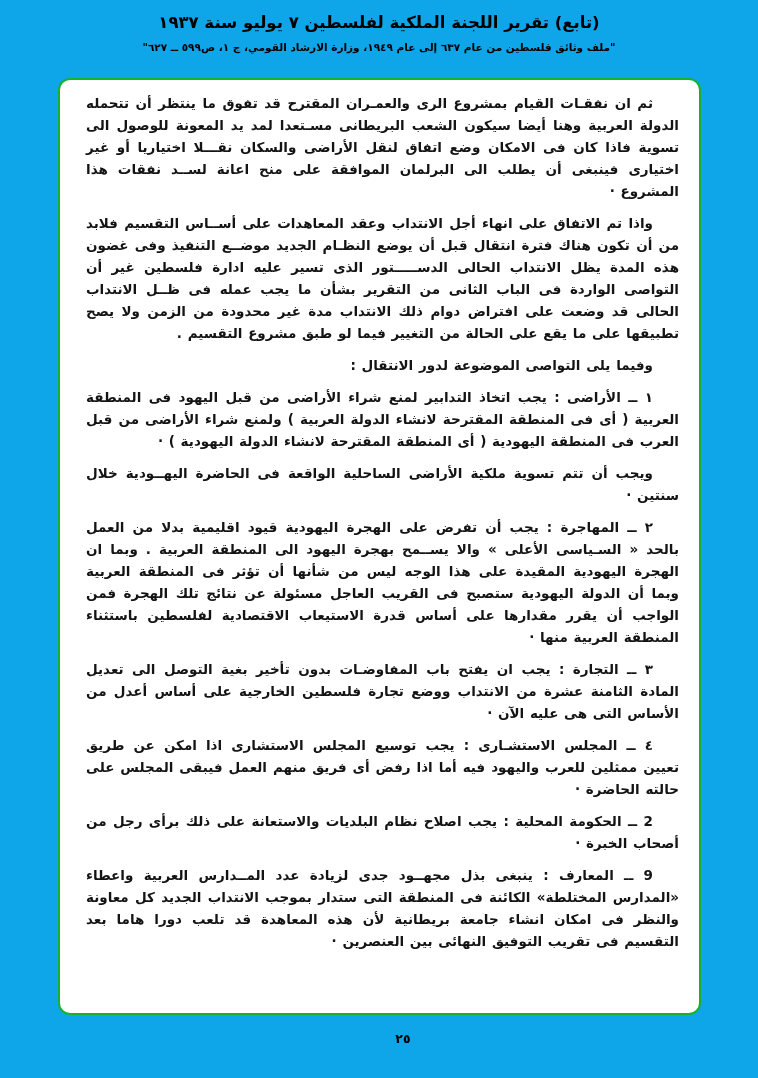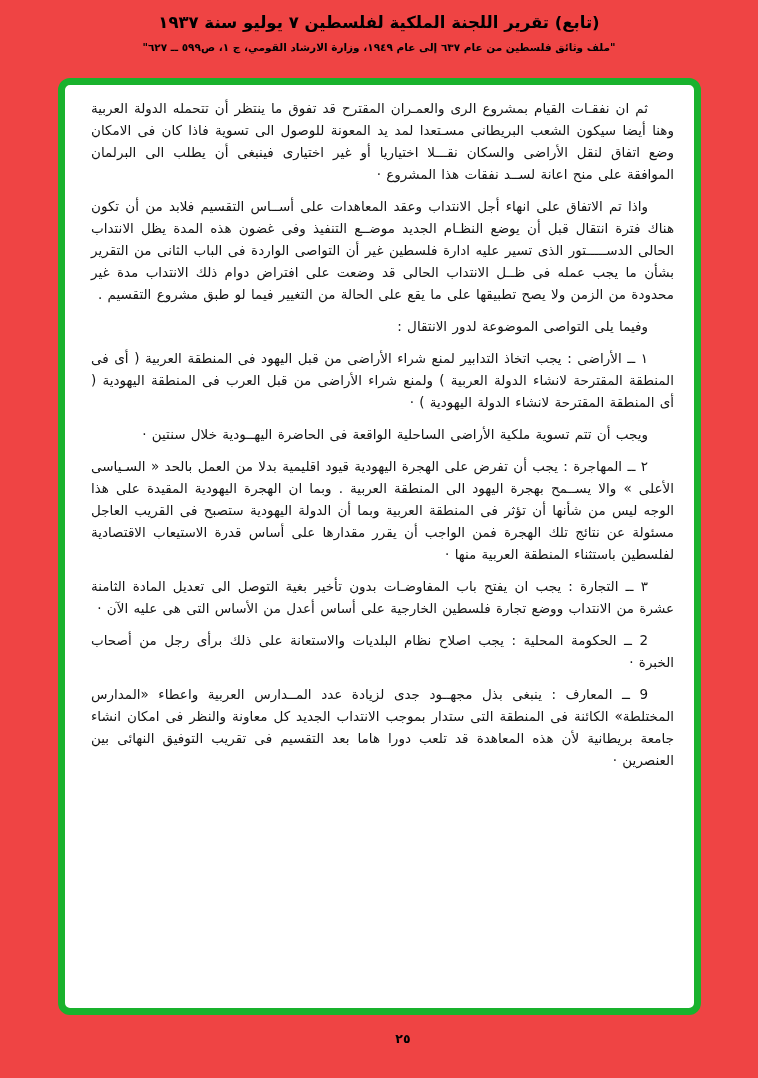--- a/index.html
+++ b/index.html
@@ -1,20 +1,20 @@
 <!DOCTYPE html>
 <html lang="ar"><head>
 <meta charset="utf-8">
 <style>
   html, body { margin: 0; padding: 0; background: #ffffff; }
   .page {
     position: relative;
     width: 758px;
     height: 1078px;
-    background: #ef4444;
+    background: #0ea5e9;
     font-family: "DejaVu Sans", sans-serif;
     color: #101010;
     overflow: hidden;
   }
   .header {
     position: absolute;
     top: 13px; left: 0; right: 0;
     text-align: center;
     direction: rtl;
   }
@@ -27,23 +27,24 @@
     margin-top: 9px;
     font-size: 10.5px;
     font-weight: bold;
     color: #000000;
   }
   .frame {
     position: absolute;
     left: 58px; top: 78px;
     width: 643px; height: 937px;
     box-sizing: border-box;
-    border: 7px solid #eab308;
+    border: 2px solid #eab308;
     border-radius: 12px;
     background: #ffffff;
+    font-weight: bold;
   }
   .text-body {
     direction: rtl;
     text-align: justify;
     box-sizing: border-box;
     height: 100%;
     overflow: hidden;
     padding: 12px 20px 0 26px;
     font-size: 13.5px;
     line-height: 22px;
@@ -76,20 +77,21 @@
 
   <div class="frame" style="border-color: rgb(25, 178, 45);">
     <div class="text-body" style="color: rgb(20, 20, 20);">
       <p>ثم ان نفقـات القيام بمشروع الرى والعمـران المقترح قد تفوق ما ينتظر أن تتحمله الدولة العربية وهنا أيضا سيكون الشعب البريطانى مسـتعدا لمد يد المعونة للوصول الى تسوية فاذا كان فى الامكان وضع اتفاق لنقل الأراضى والسكان نقـــلا اختياريا أو غير اختيارى فينبغى أن يطلب الى البرلمان الموافقة على منح اعانة لســد نفقات هذا المشروع ·</p>
       <p>واذا تم الاتفاق على انهاء أجل الانتداب وعقد المعاهدات على أســاس التقسيم فلابد من أن تكون هناك فترة انتقال قبل أن يوضع النظـام الجديد موضــع التنفيذ وفى غضون هذه المدة يظل الانتداب الحالى الدســـــتور الذى تسير عليه ادارة فلسطين غير أن التواصى الواردة فى الباب الثانى من التقرير بشأن ما يجب عمله فى ظــل الانتداب الحالى قد وضعت على افتراض دوام ذلك الانتداب مدة غير محدودة من الزمن ولا يصح تطبيقها على ما يقع على الحالة من التغيير فيما لو طبق مشروع التقسيم .</p>
       <p>وفيما يلى التواصى الموضوعة لدور الانتقال :</p>
       <p>١ ــ الأراضى : يجب اتخاذ التدابير لمنع شراء الأراضى من قبل اليهود فى المنطقة العربية ( أى فى المنطقة المقترحة لانشاء الدولة العربية ) ولمنع شراء الأراضى من قبل العرب فى المنطقة اليهودية ( أى المنطقة المقترحة لانشاء الدولة اليهودية ) ·</p>
       <p>ويجب أن تتم تسوية ملكية الأراضى الساحلية الواقعة فى الحاضرة اليهــودية خلال سنتين ·</p>
       <p>٢ ــ المهاجرة : يجب أن تفرض على الهجرة اليهودية قيود اقليمية بدلا من العمل بالحد « السـياسى الأعلى » والا يســمح بهجرة اليهود الى المنطقة العربية . وبما ان الهجرة اليهودية المقيدة على هذا الوجه ليس من شأنها أن تؤثر فى المنطقة العربية وبما أن الدولة اليهودية ستصبح فى القريب العاجل مسئولة عن نتائج تلك الهجرة فمن الواجب أن يقرر مقدارها على أساس قدرة الاستيعاب الاقتصادية لفلسطين باستثناء المنطقة العربية منها ·</p>
       <p>٣ ــ التجارة : يجب ان يفتح باب المفاوضـات بدون تأخير بغية التوصل الى تعديل المادة الثامنة عشرة من الانتداب ووضع تجارة فلسطين الخارجية على أساس أعدل من الأساس التى هى عليه الآن ·</p>
+      <p>٤ ــ المجلس الاستشـارى : يجب توسيع المجلس الاستشارى اذا امكن عن طريق تعيين ممثلين للعرب واليهود فيه أما اذا رفض أى فريق منهم العمل فيبقى المجلس على حالته الحاضرة ·</p>
       <p>2 ــ الحكومة المحلية : يجب اصلاح نظام البلديات والاستعانة على ذلك برأى رجل من أصحاب الخبرة ·</p>
       <p>9 ــ المعارف : ينبغى بذل مجهــود جدى لزيادة عدد المــدارس العربية واعطاء «المدارس المختلطة» الكائنة فى المنطقة التى ستدار بموجب الانتداب الجديد كل معاونة والنظر فى امكان انشاء جامعة بريطانية لأن هذه المعاهدة قد تلعب دورا هاما بعد التقسيم فى تقريب التوفيق النهائى بين العنصرين ·</p>
     </div>
   </div>
 
   <div class="page-number">٢٥</div>
 
 </div>
 
 </body></html>

